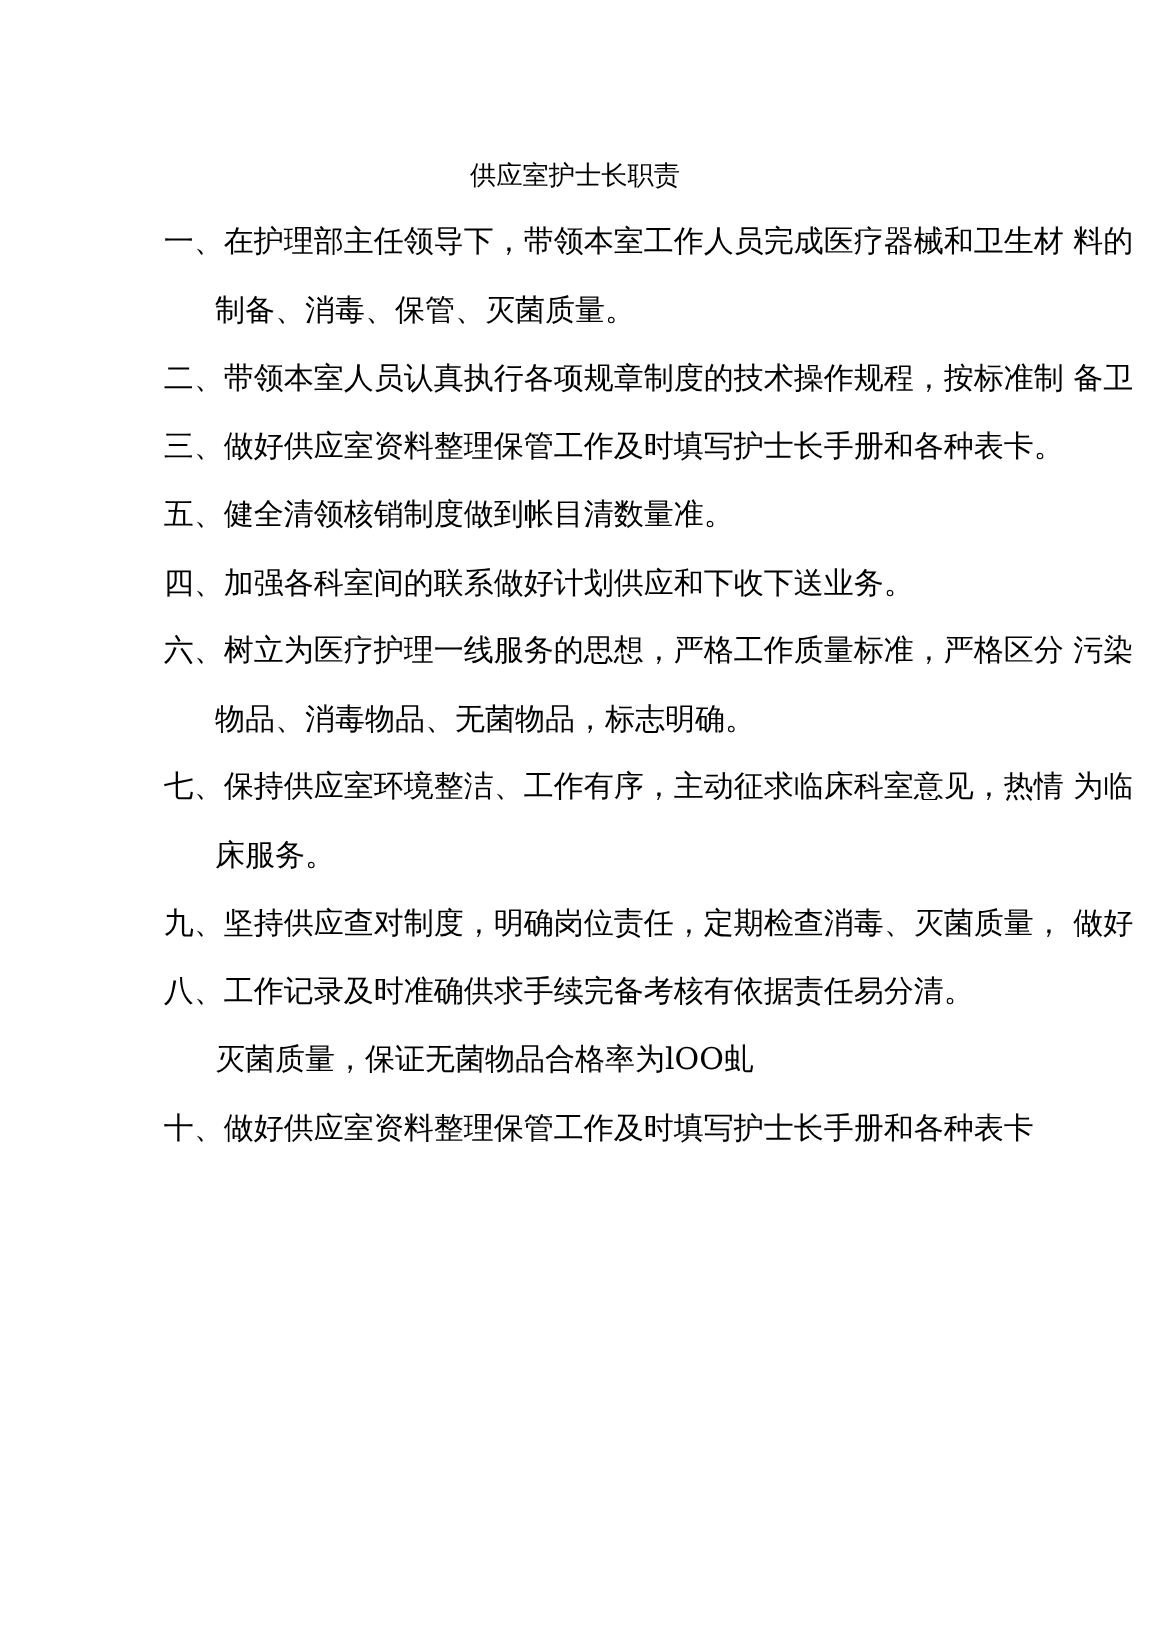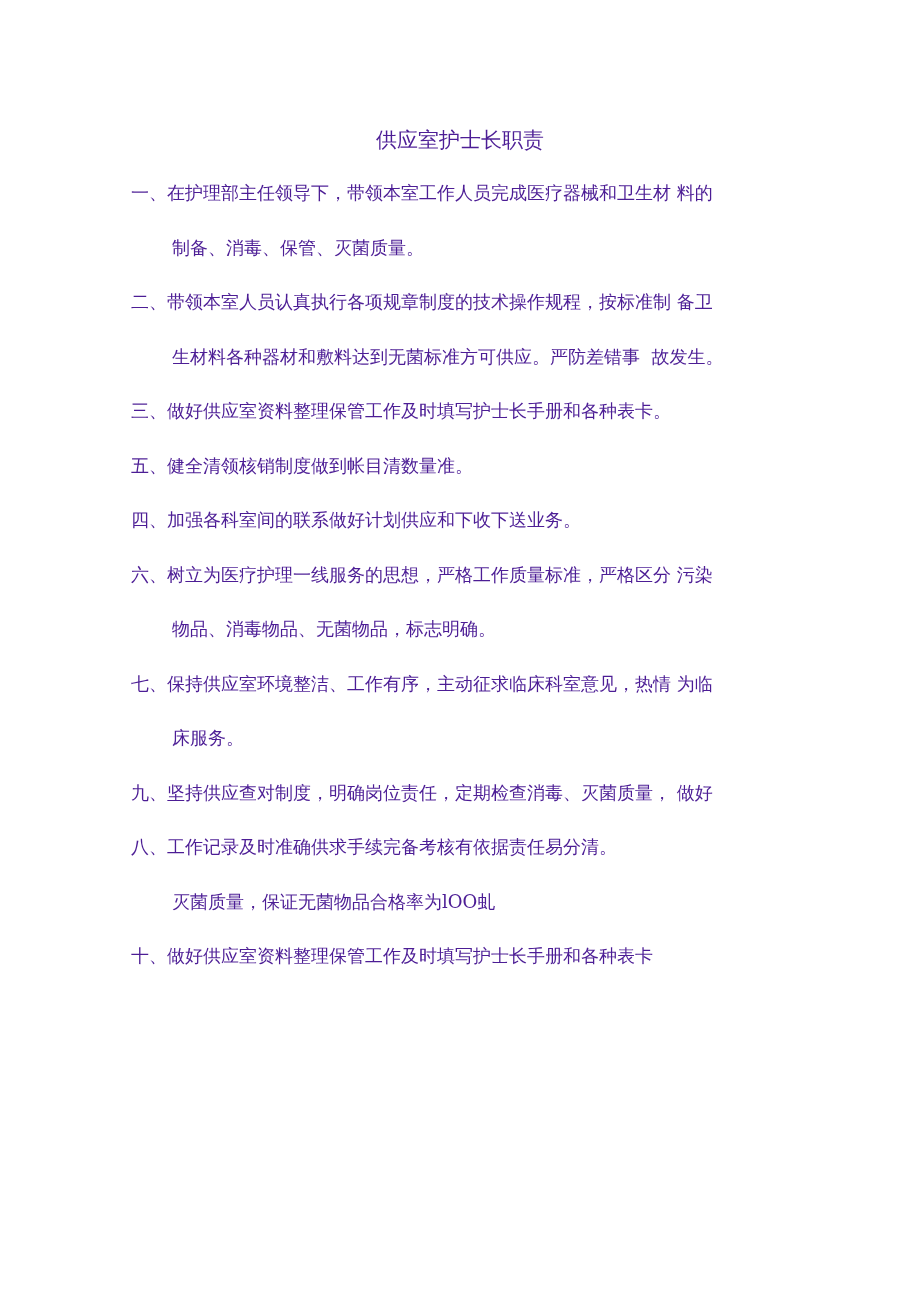--- a/index.html
+++ b/index.html
@@ -7,36 +7,36 @@
     padding: 0;
     background: #ffffff;
   }
   .page {
     position: relative;
     width: 920px;
     height: 1301px;
     background: #ffffff;
     overflow: hidden;
     font-family: "DejaVu Serif", "Liberation Serif", serif;
-    color: #4c1d95;
+    color: #000000;
   }
   .doc-title {
     margin-top: 125px;
     text-align: center;
     font-size: 21px;
     line-height: 31px;
     font-weight: normal;
   }
   .content {
     margin-top: 10px;
     margin-left: 131px;
     margin-right: 40px;
   }
   .line {
-    font-size: 18px;
+    font-size: 24px;
     line-height: 54.5px;
     height: 54.5px;
     white-space: pre;
   }
   .line.cont {
     padding-left: 41px;
   }
 </style>
 </head>
 <body>
@@ -44,21 +44,20 @@
 <div class="page">
 
   <div class="doc-title">供应室护士长职责</div>
 
   <div class="content">
 
     <div class="line first">一、在护理部主任领导下，带领本室工作人员完成医疗器械和卫生材 料的</div>
     <div class="line cont">制备、消毒、保管、灭菌质量。</div>
 
     <div class="line first">二、带领本室人员认真执行各项规章制度的技术操作规程，按标准制 备卫</div>
-    <div class="line cont">生材料各种器材和敷料达到无菌标准方可供应。严防差错事  故发生。</div>
 
     <div class="line first">三、做好供应室资料整理保管工作及时填写护士长手册和各种表卡。</div>
 
     <div class="line first">五、健全清领核销制度做到帐目清数量准。</div>
 
     <div class="line first">四、加强各科室间的联系做好计划供应和下收下送业务。</div>
 
     <div class="line first">六、树立为医疗护理一线服务的思想，严格工作质量标准，严格区分 污染</div>
     <div class="line cont">物品、消毒物品、无菌物品，标志明确。</div>
 

